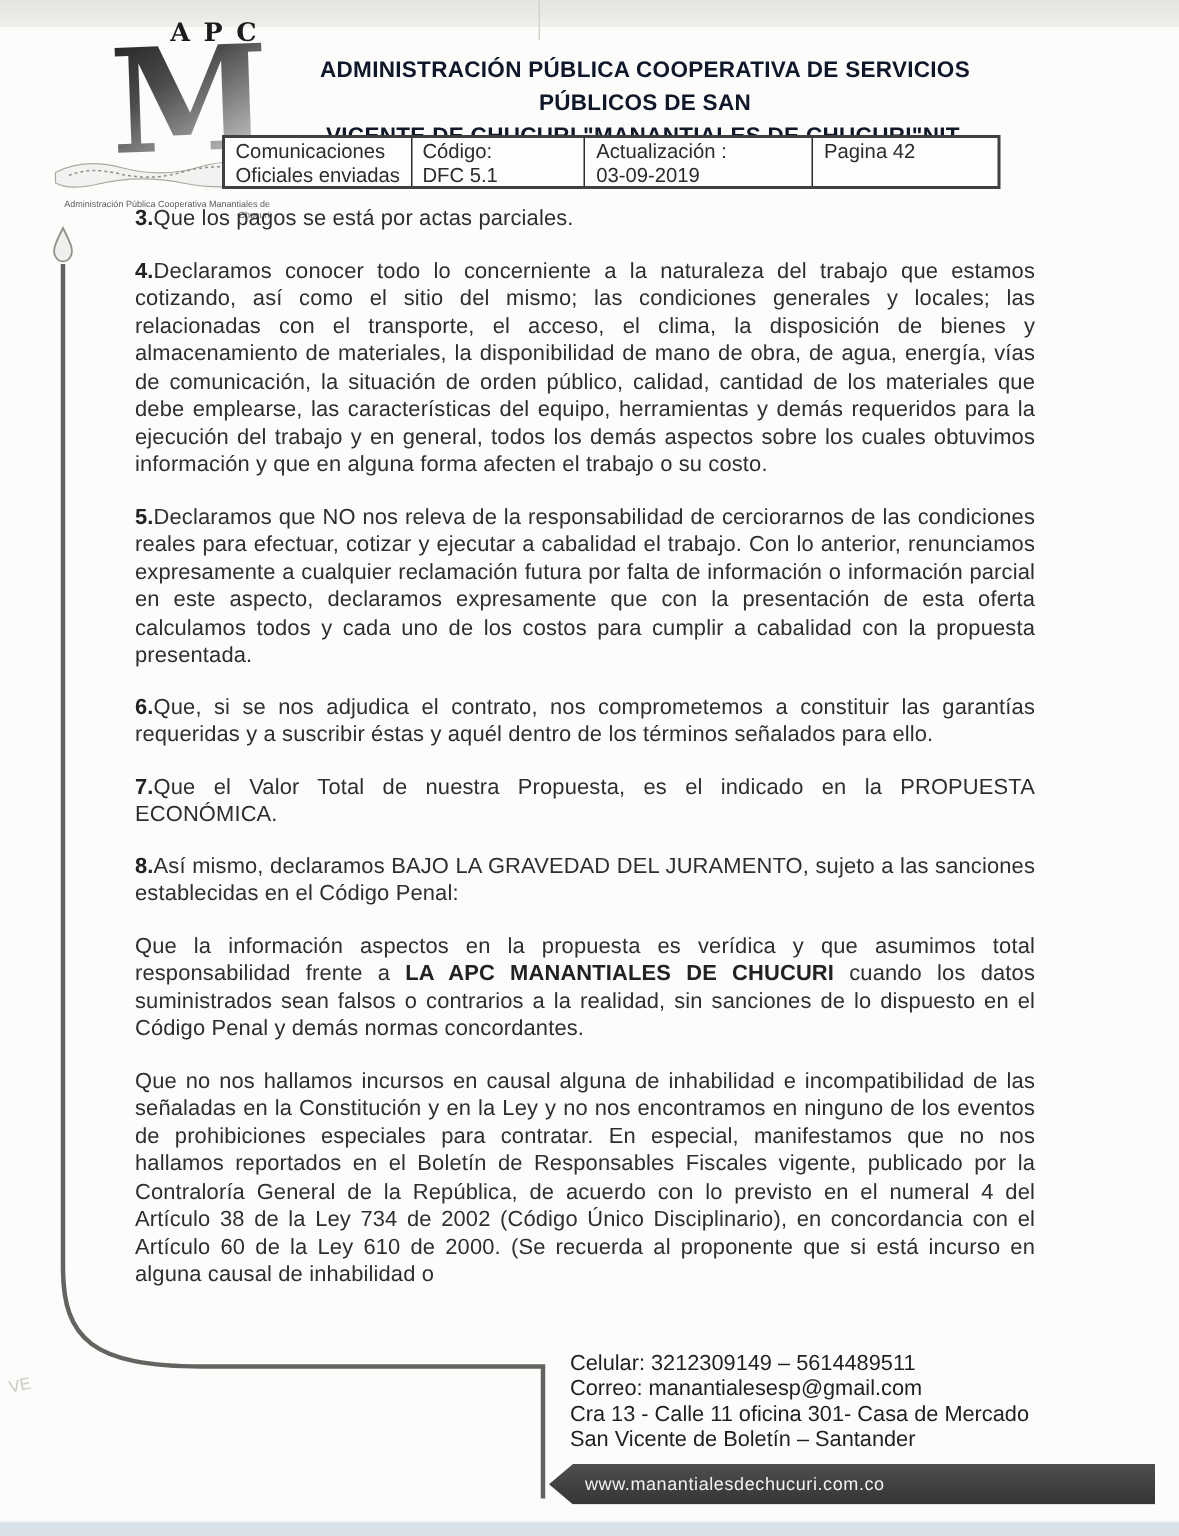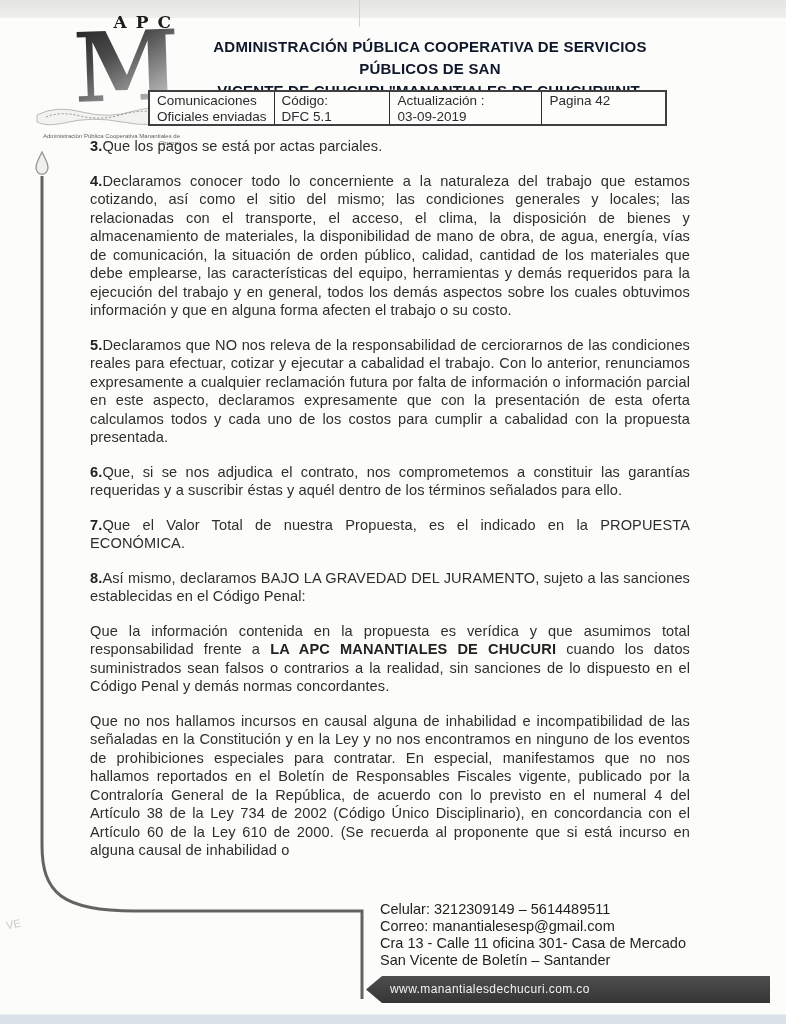--- a/index.html
+++ b/index.html
@@ -107,21 +107,21 @@
     </div>
   </div>
 
   <div class="body-text">
     <p><b>3.</b><span>Que los pagos se está por actas parciales.</span></p>
     <p><b>4.</b><span>Declaramos conocer todo lo concerniente a la naturaleza del trabajo que estamos cotizando, así como el sitio del mismo; las condiciones generales y locales; las relacionadas con el transporte, el acceso, el clima, la disposición de bienes y almacenamiento de materiales, la disponibilidad de mano de obra, de agua, energía, vías de comunicación, la situación de orden público, calidad, cantidad de los materiales que debe emplearse, las características del equipo, herramientas y demás requeridos para la ejecución del trabajo y en general, todos los demás aspectos sobre los cuales obtuvimos información y que en alguna forma afecten el trabajo o su costo.</span></p>
     <p><b>5.</b><span>Declaramos que NO nos releva de la responsabilidad de cerciorarnos de las condiciones reales para efectuar, cotizar y ejecutar a cabalidad el trabajo. Con lo anterior, renunciamos expresamente a cualquier reclamación futura por falta de información o información parcial en este aspecto, declaramos expresamente que con la presentación de esta oferta calculamos todos y cada uno de los costos para cumplir a cabalidad con la propuesta presentada.</span></p>
     <p><b>6.</b><span>Que, si se nos adjudica el contrato, nos comprometemos a constituir las garantías requeridas y a suscribir éstas y aquél dentro de los términos señalados para ello.</span></p>
     <p><b>7.</b><span>Que el Valor Total de nuestra Propuesta, es el indicado en la PROPUESTA ECONÓMICA.</span></p>
     <p><b>8.</b><span>Así mismo, declaramos BAJO LA GRAVEDAD DEL JURAMENTO, sujeto a las sanciones establecidas en el Código Penal:</span></p>
-    <p><span>Que la información contenida en la propuesta es verídica y que asumimos total responsabilidad frente a </span><b>LA APC MANANTIALES DE CHUCURI</b><span> cuando los datos suministrados sean falsos o contrarios a la realidad, sin sanciones de lo dispuesto en el Código Penal y demás normas concordantes.</span></p>
+    <p><span>Que la información aspectos en la propuesta es verídica y que asumimos total responsabilidad frente a </span><b>LA APC MANANTIALES DE CHUCURI</b><span> cuando los datos suministrados sean falsos o contrarios a la realidad, sin sanciones de lo dispuesto en el Código Penal y demás normas concordantes.</span></p>
     <p><span>Que no nos hallamos incursos en causal alguna de inhabilidad e incompatibilidad de las señaladas en la Constitución y en la Ley y no nos encontramos en ninguno de los eventos de prohibiciones especiales para contratar. En especial, manifestamos que no nos hallamos reportados en el Boletín de Responsables Fiscales vigente, publicado por la Contraloría General de la República, de acuerdo con lo previsto en el numeral 4 del Artículo 38 de la Ley 734 de 2002 (Código Único Disciplinario), en concordancia con el Artículo 60 de la Ley 610 de 2000. (Se recuerda al proponente que si está incurso en alguna causal de inhabilidad o</span></p>
   </div>
 
   <svg class="decor-svg" width="786" height="1024" viewBox="0 0 786 1024">
     <path d="M42,152 C37,162 34.5,167 37,171 a5.5,5.5 0 0 0 10,0 C49.5,167 47,162 42,152 Z" fill="#efefee" stroke="#8f8f8c" stroke-width="1.2"></path>
     <path d="M42,176 L42,845 C42,893 62,911 135,911 L362,911 L362,999" fill="none" stroke="#4d4d4b" stroke-width="3" stroke-linejoin="miter" opacity="0.88"></path>
   </svg>
 
   <div class="contact-block">
     <span>Celular: 3212309149 – 5614489511</span>

